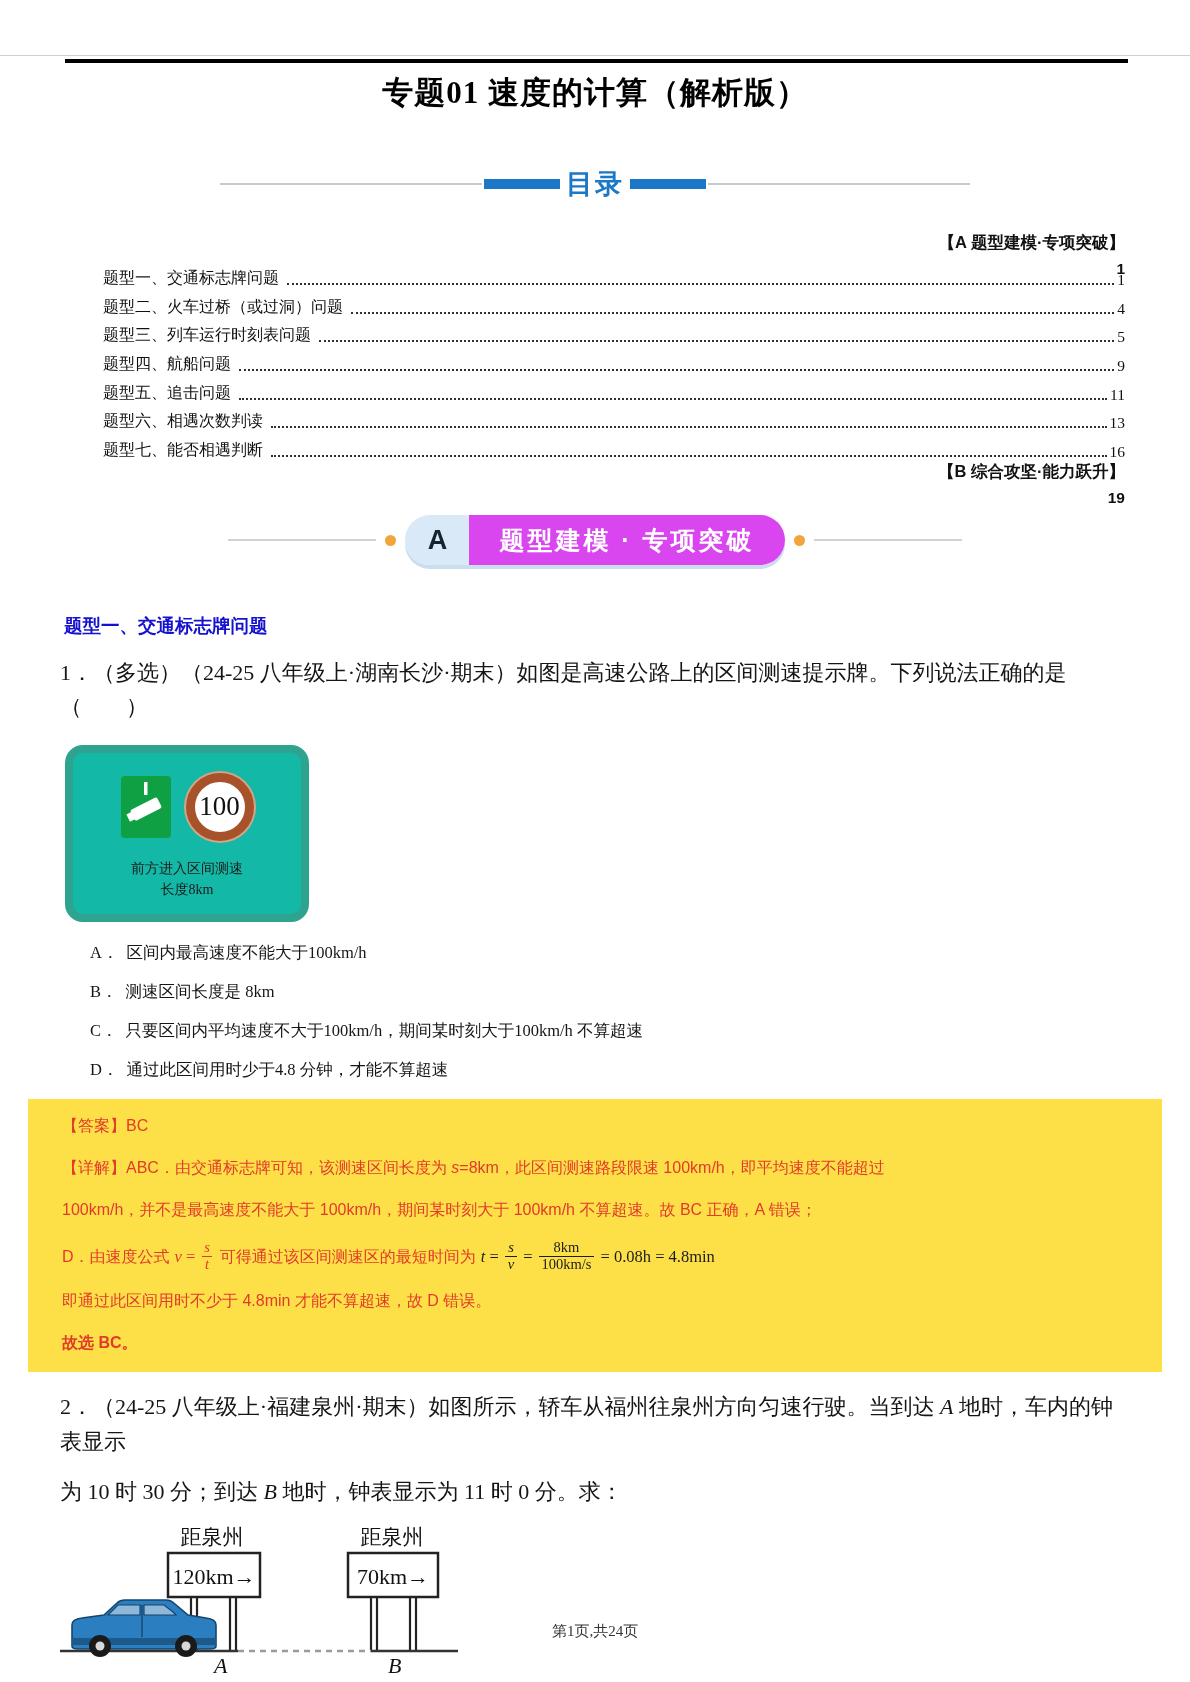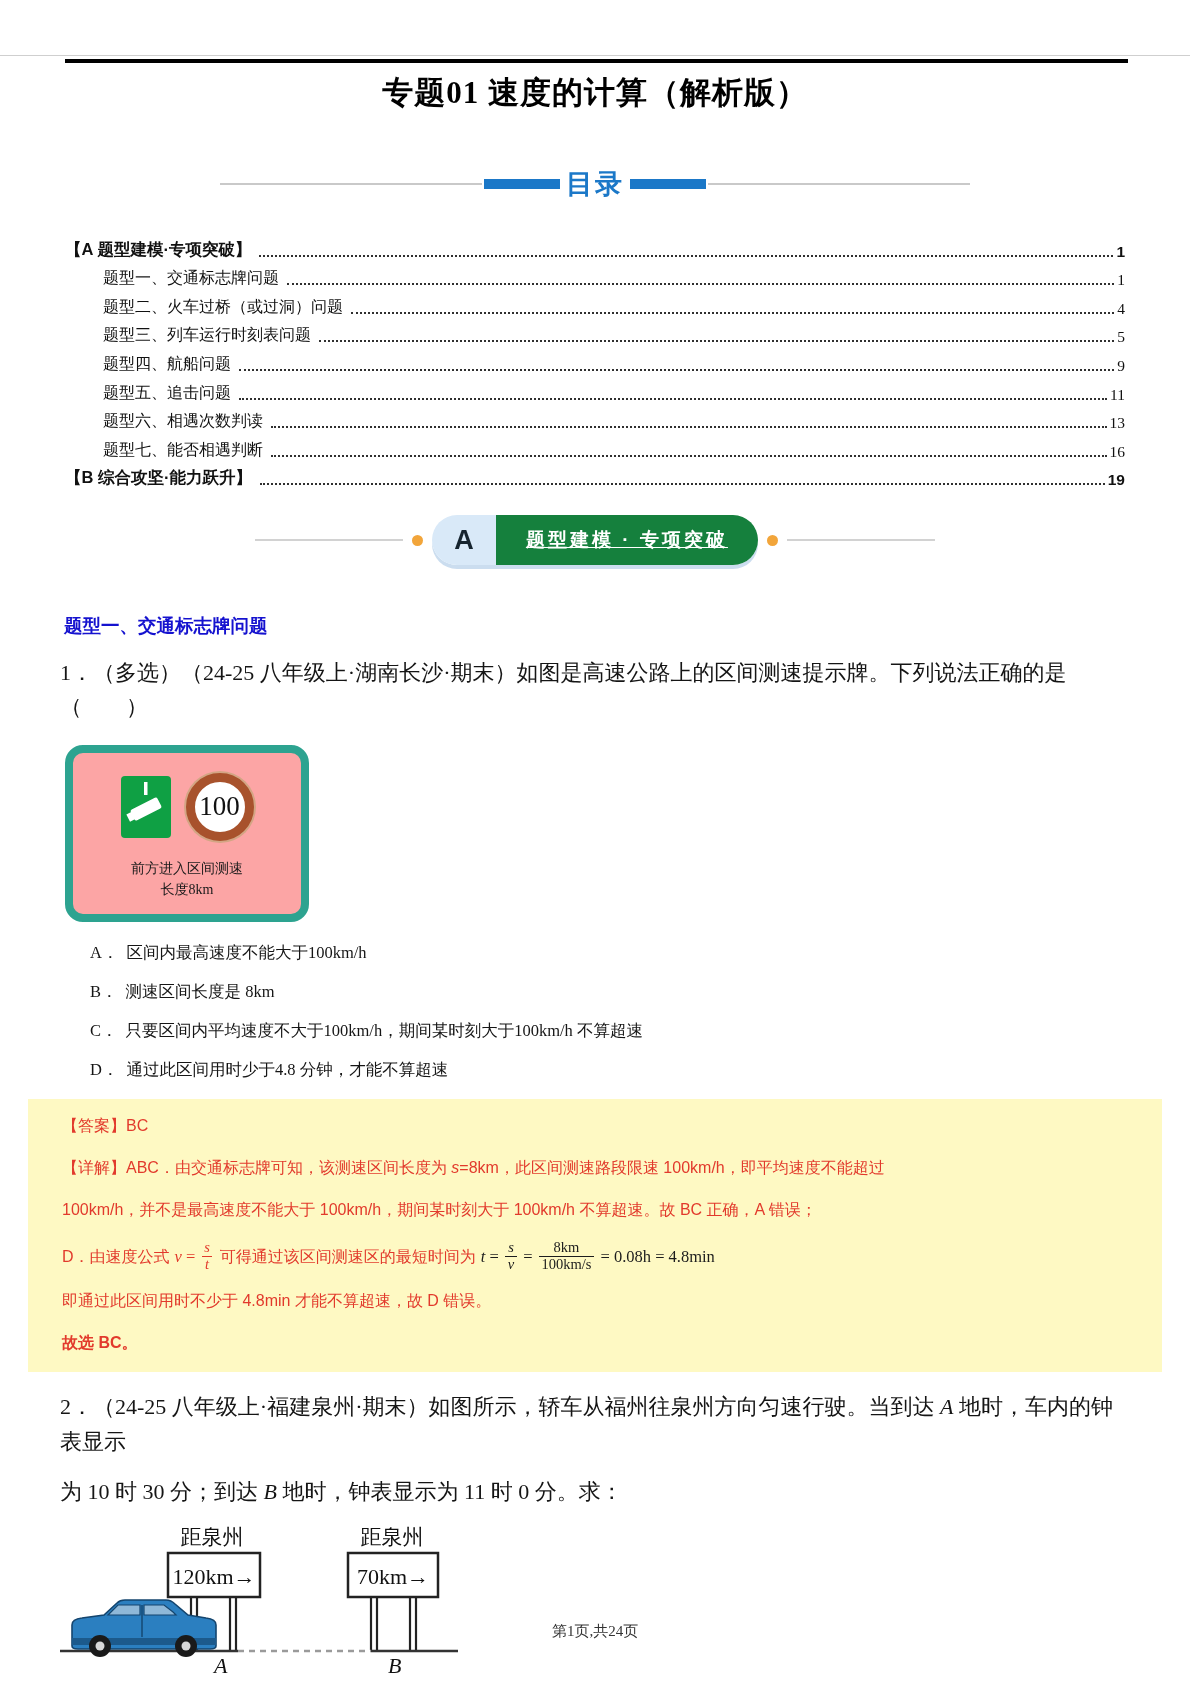--- a/index.html
+++ b/index.html
@@ -11,60 +11,60 @@
 
   
   .toc-banner{margin-top:52px;display:flex;align-items:center;justify-content:center;}
   .tline{width:262px;height:2px;background:#c9c9c9;}
   .tbar{width:76px;height:10px;background:#1b78c8;margin:0 2px;}
   .toc-title{font-size:27px;font-weight:700;color:#1b78c8;margin:0 4px;letter-spacing:2px;}
 
   
   .toc{margin:30px 65px 0 65px;}
   .toc-row{display:flex;align-items:flex-end;height:28.6px;font-size:16px;color:#111;}
-  .toc-row.head{font-family:"Liberation Sans","DejaVu Sans",sans-serif;font-weight:700;font-size:16.5px;}
+  .toc-row.head{font-family:"Liberation Sans","DejaVu Sans",sans-serif;font-weight:700;font-size:16.5px;flex-direction:column;}
   .toc-row.ind{padding-left:38px;}
   .toc-label{white-space:nowrap;}
   .leader{flex:1;border-bottom:2.6px dotted #2f2f2f;margin:0 3px 4px 8px;}
   .toc-page{white-space:nowrap;font-size:15.5px;}
   .toc-row.head .toc-page{font-weight:700;}
 
   
   .pill-row{margin-top:26px;display:flex;align-items:center;justify-content:center;gap:9px;}
   .bline{width:148px;height:2px;background:#d2d2d2;}
   .bdot{width:11px;height:11px;border-radius:50%;background:#f2a53a;}
   .pill{display:flex;align-items:stretch;height:50px;border-radius:26px;overflow:hidden;
         box-shadow:0 4px 0 rgba(18,98,180,.22);}
   .pill-a{width:64px;background:#d9e9f8;display:flex;align-items:center;justify-content:center;
           font-family:"Liberation Sans",sans-serif;font-weight:700;font-size:27px;color:#16242f;}
-  .pill-main{background:#15803d;color:#fff;display:flex;align-items:center;padding:0 30px;
-             font-family:"Liberation Sans",sans-serif;font-weight:700;font-size:19px;letter-spacing:3px;text-decoration:underline;}
+  .pill-main{background:#d946ef;color:#fff;display:flex;align-items:center;padding:0 30px;
+             font-family:"Liberation Sans",sans-serif;font-weight:700;font-size:25px;letter-spacing:3px;}
 
   .sec-heading{margin:48px 0 0 64px;font-family:"Liberation Sans","DejaVu Sans",sans-serif;
                font-weight:700;font-size:18.5px;color:#1512cf;}
 
   .stem{margin:18px 58px 0 60px;font-size:22px;line-height:1.55;}
   .stem i, .opt i{font-family:"Liberation Serif",serif;}
 
   
   .sign-card{margin:20px 0 0 65px;width:212px;border:8px solid #2da390;border-radius:18px;
-             background:#fca5a5;padding:20px 8px 14px;box-sizing:content-box;}
+             background:#14b8a6;padding:20px 8px 14px;box-sizing:content-box;}
   .sign-top{display:flex;align-items:center;justify-content:center;gap:15px;}
   .limit-circle{width:50px;height:50px;border-radius:50%;border:9px solid #a8522c;background:#fff;
                 display:flex;align-items:center;justify-content:center;
                 font-size:27px;color:#111;box-shadow:0 0 0 2px #d3a584;}
   .sign-cap{margin-top:17px;text-align:center;font-size:14px;color:#1a1a1a;line-height:1.5;}
 
   
   .options{margin:20px 0 0 90px;}
   .opt{margin-bottom:17px;font-size:16.5px;line-height:1.35;}
   .opt-label{margin-right:8px;}
 
   
-  .ans-block{margin:14px 28px 0;background:#fef9c3;padding:15px 34px 16px;
+  .ans-block{margin:14px 28px 0;background:#fde047;padding:15px 34px 16px;
              font-family:"Liberation Sans","DejaVu Sans",sans-serif;font-size:16px;color:#e23a2c;}
   .ans-line{margin:0 0 19px;line-height:1.45;}
   .ans-line:last-child{margin-bottom:2px;font-weight:bold;}
   .formula-row{display:flex;align-items:center;flex-wrap:nowrap;gap:5px;margin:2px 0 16px;}
   .math{font-family:"Liberation Serif",serif;font-style:italic;font-size:16.5px;display:inline-flex;align-items:center;gap:4px;}
   .math.dark{color:#1c1c1c;}
   .math.red{color:#e23a2c;}
   .frac{display:inline-flex;flex-direction:column;align-items:center;line-height:1.1;font-size:14.5px;margin:0 2px;}
   .frac .fd{border-top:1.4px solid currentColor;padding:0 3px;}
   .frac .fn{padding:0 3px;}

